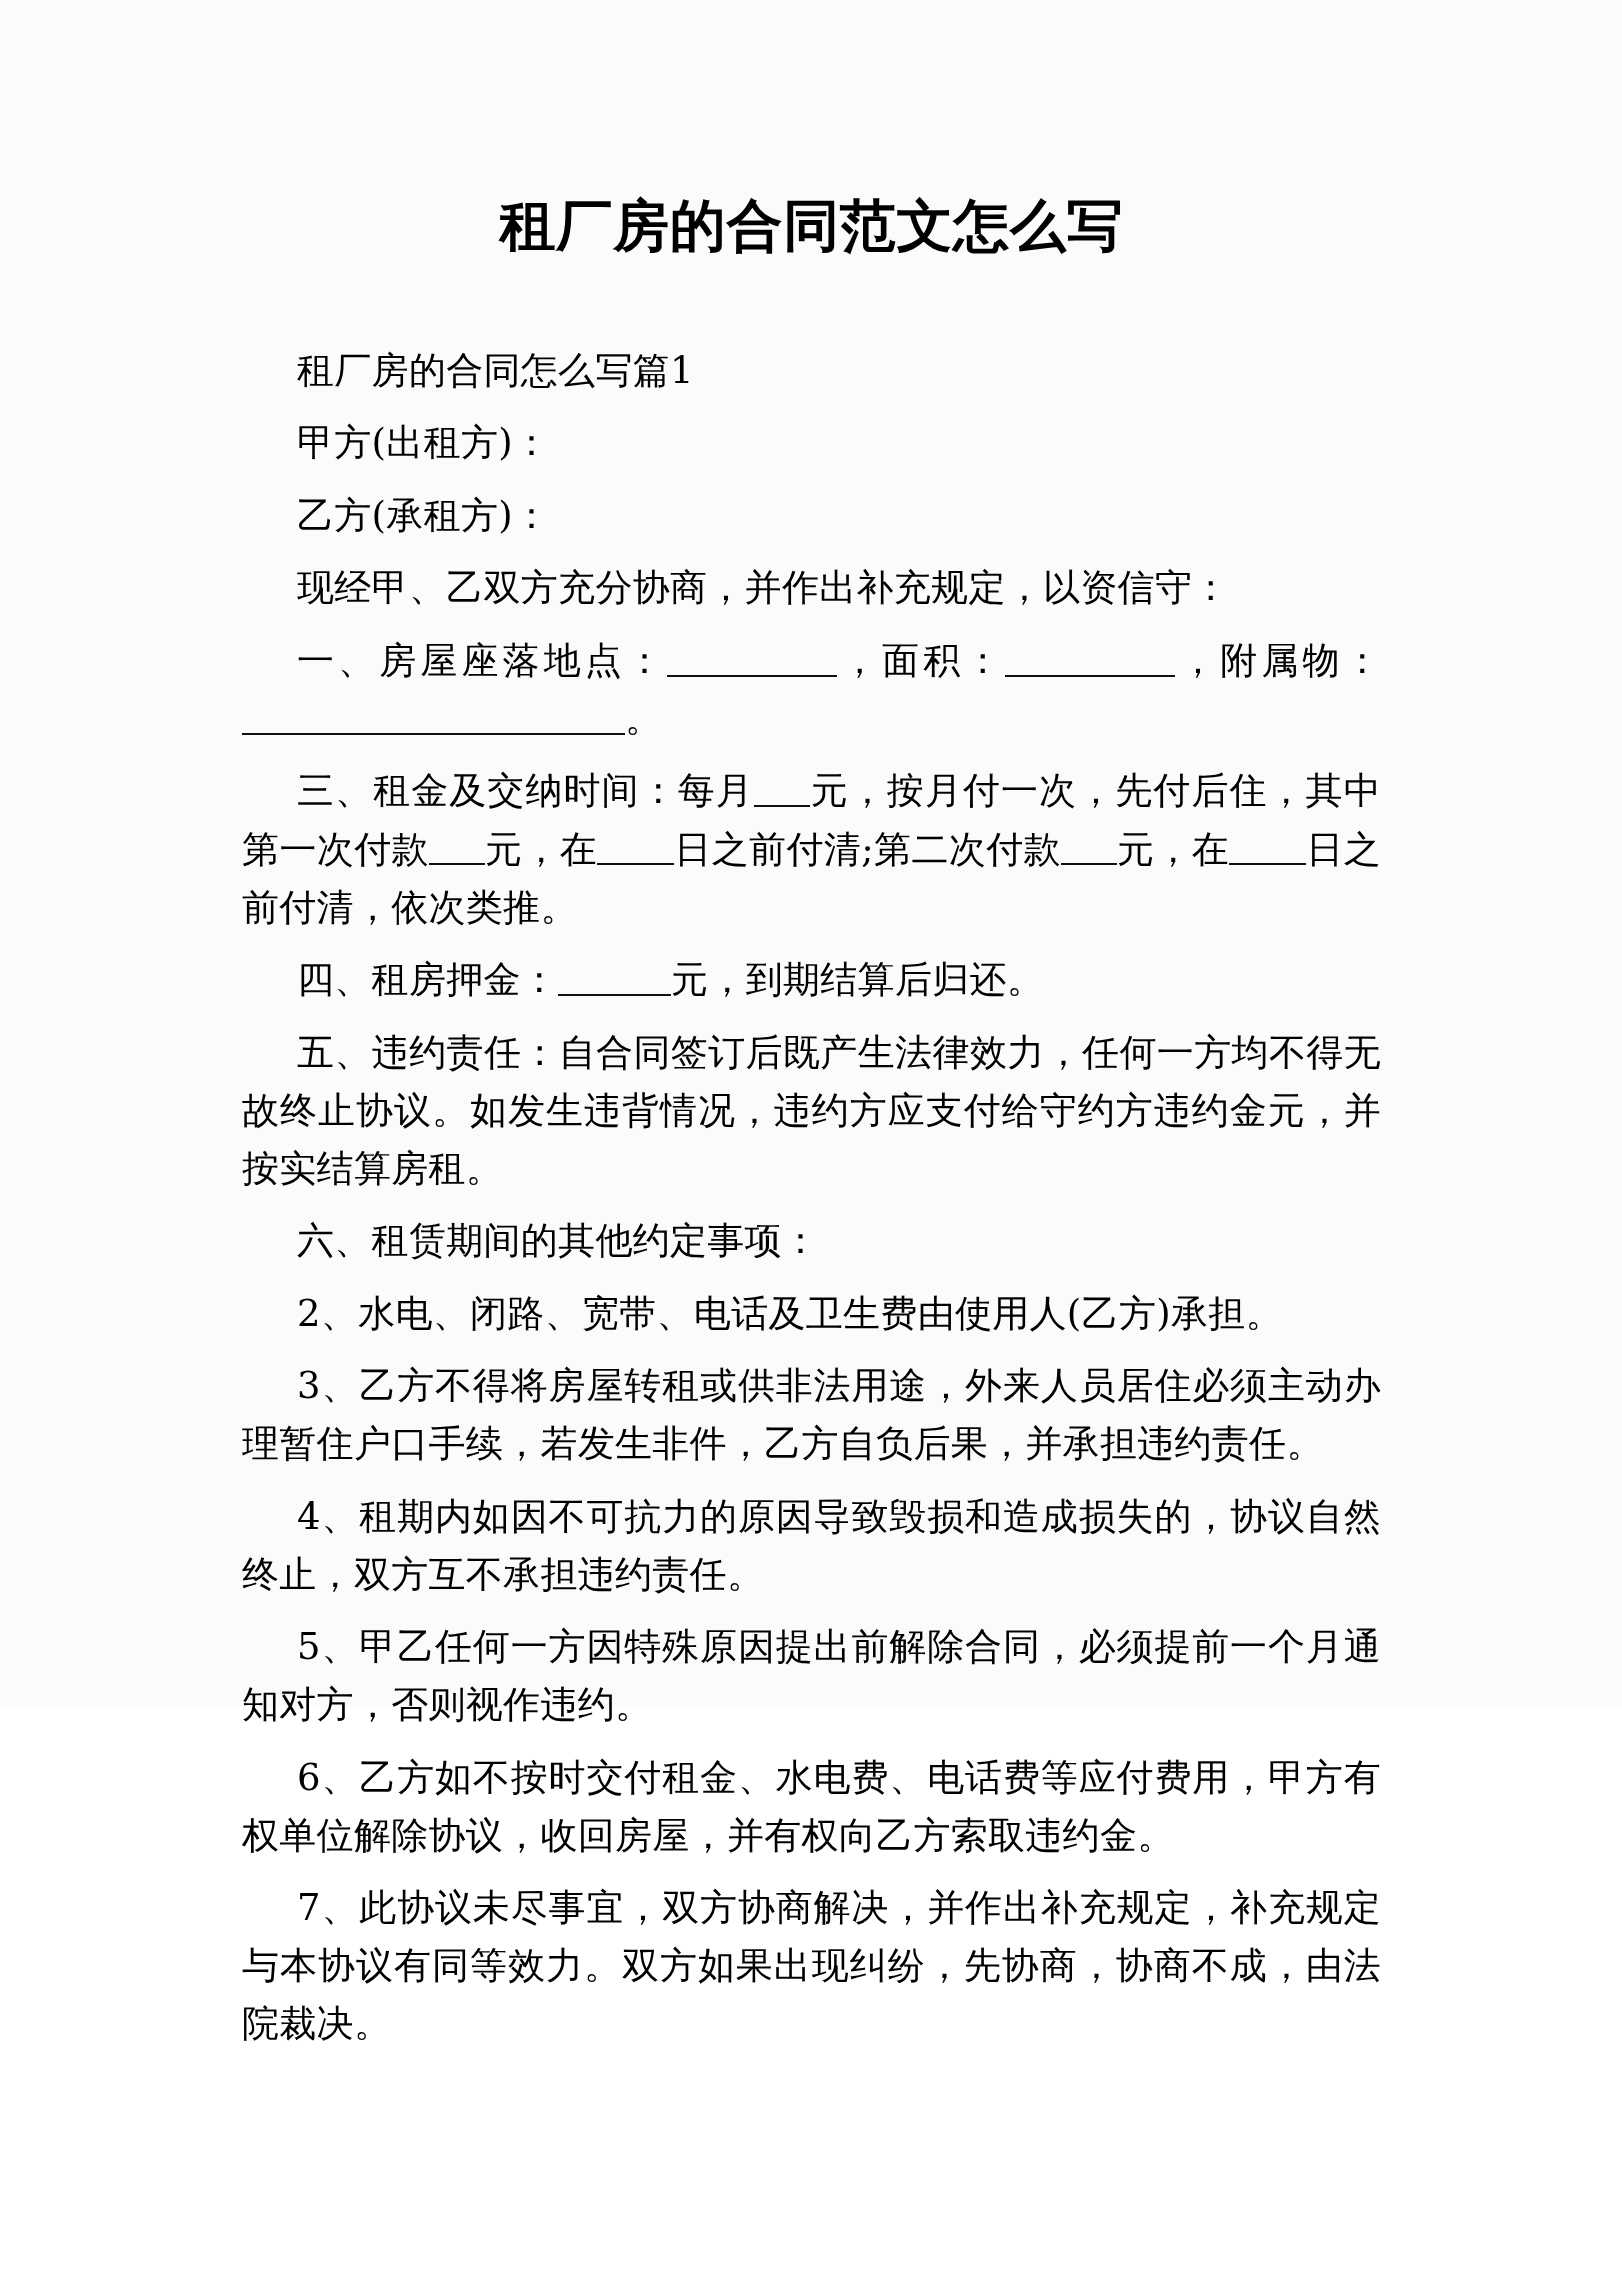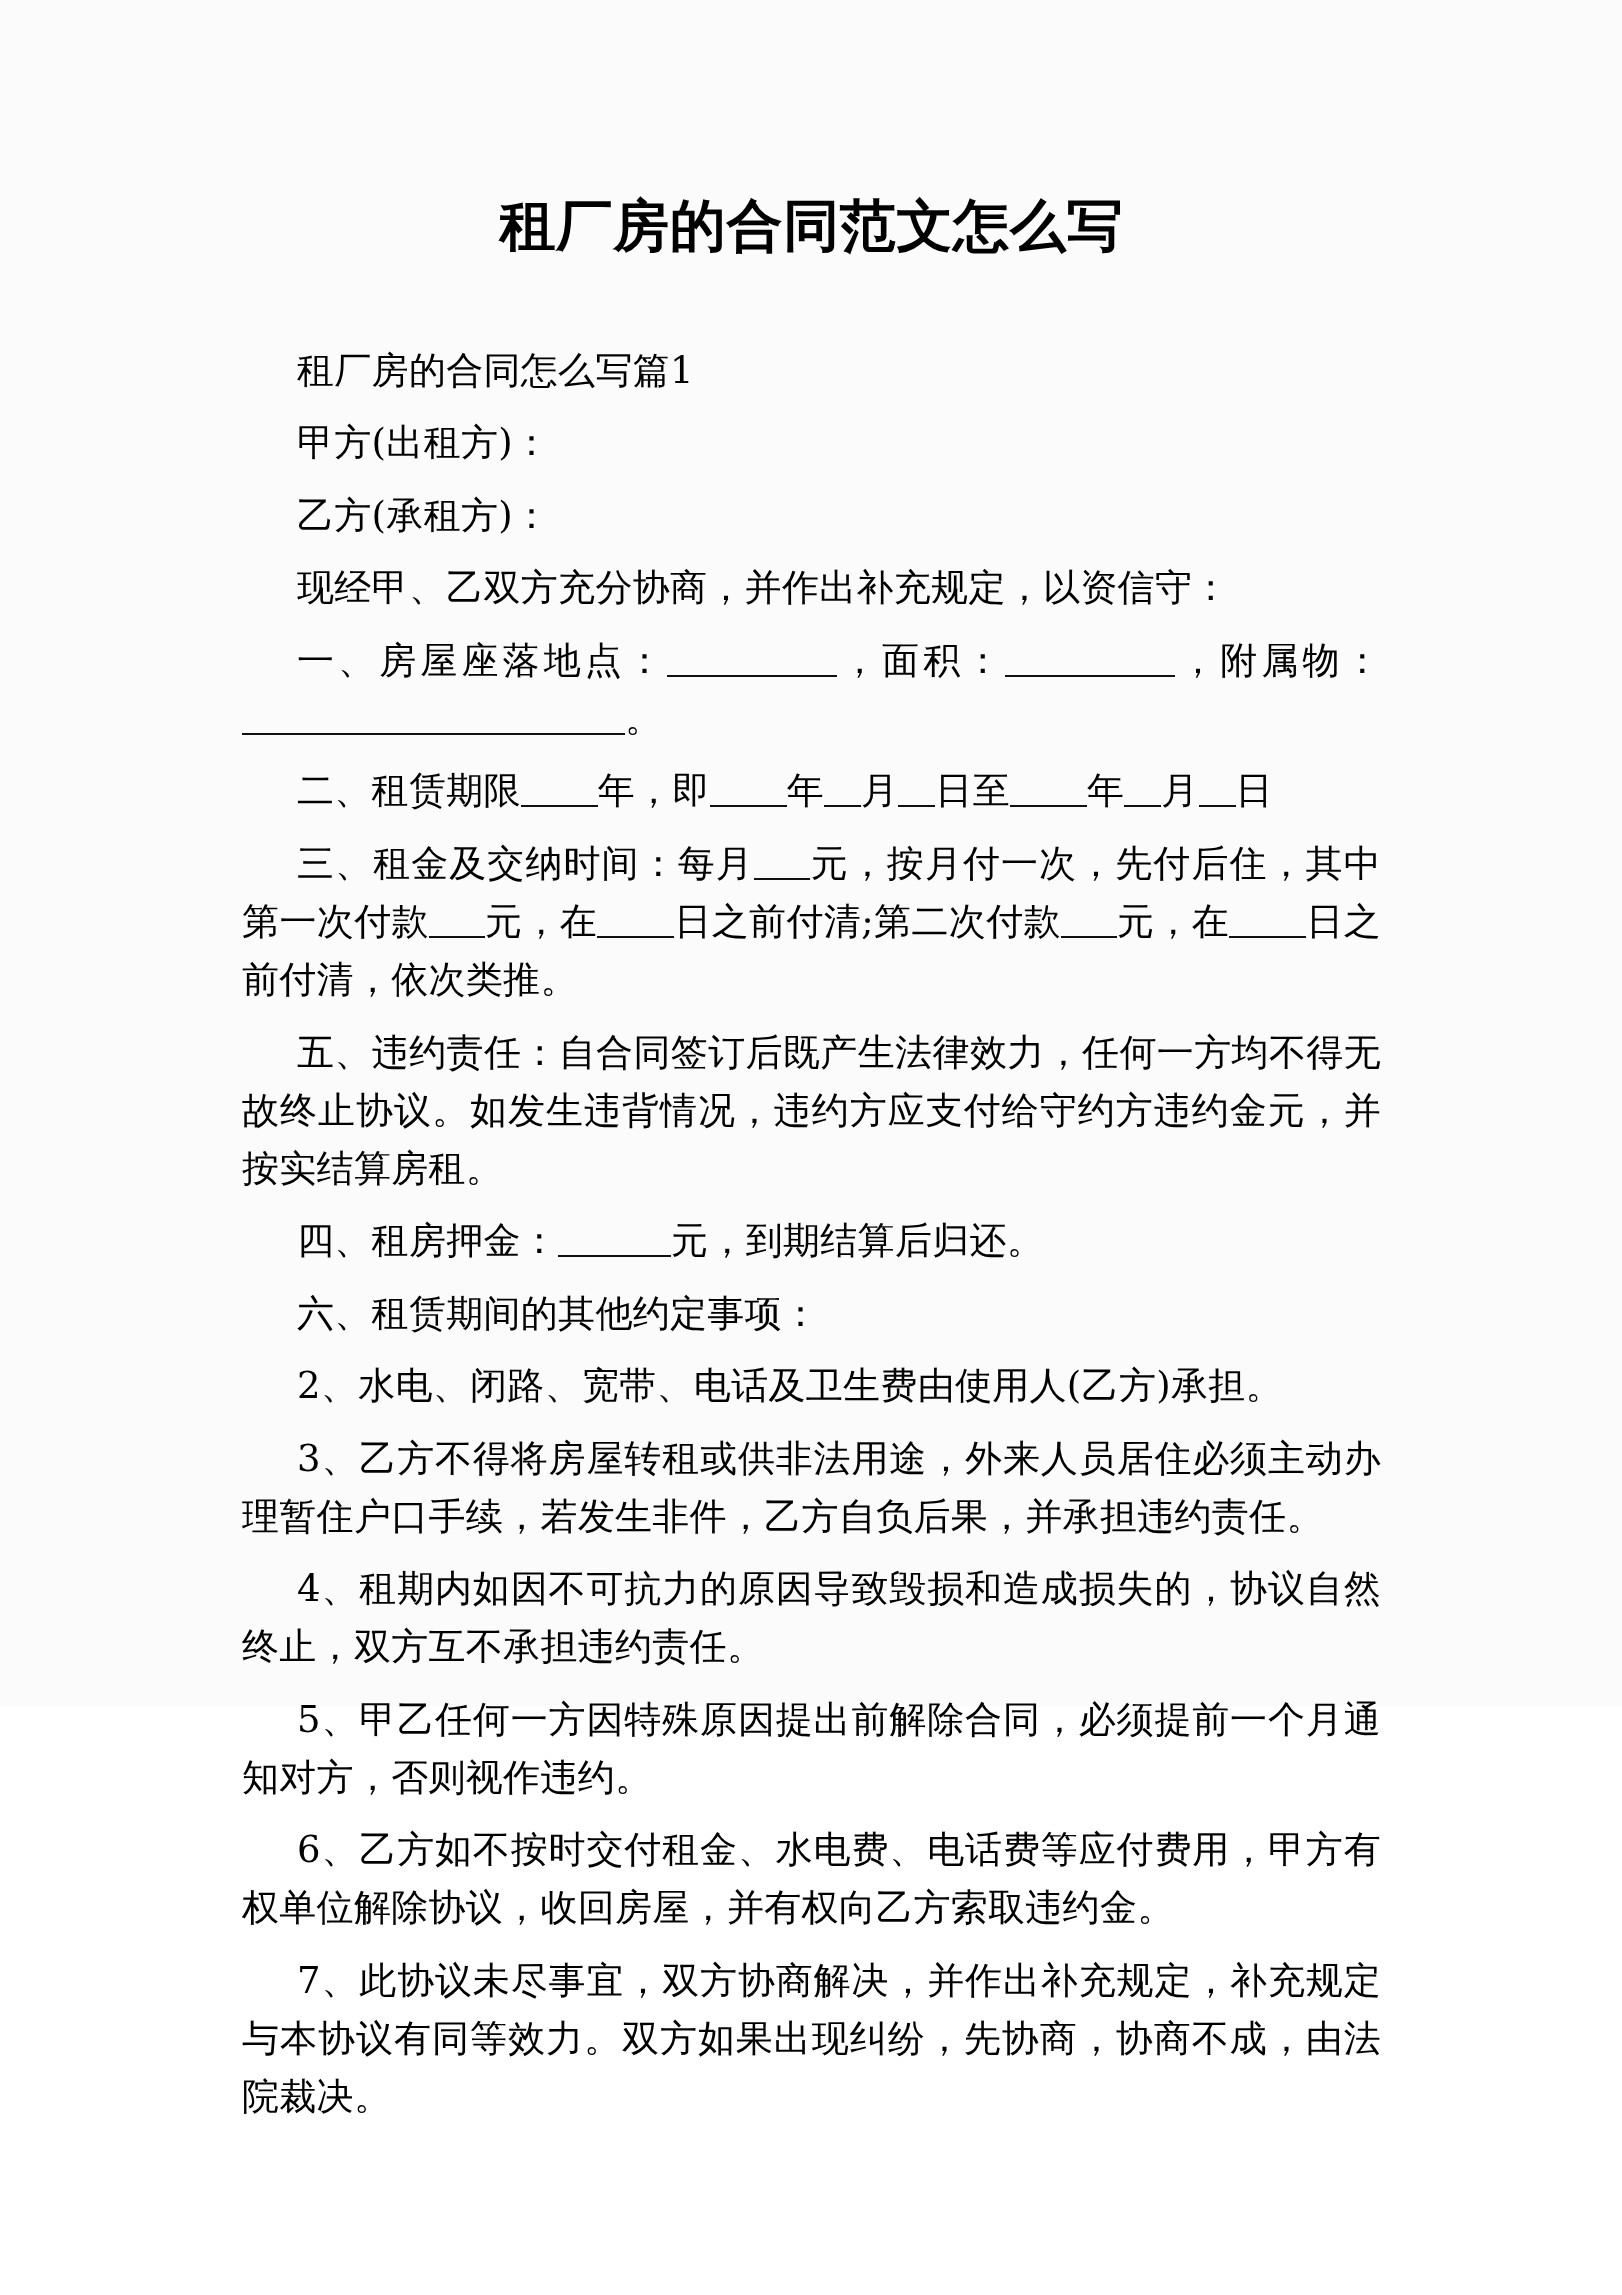--- a/index.html
+++ b/index.html
@@ -79,27 +79,26 @@
     <p class="para indent">租厂房的合同怎么写篇1</p>
 
     <p class="para indent">甲方(出租方)：</p>
 
     <p class="para indent">乙方(承租方)：</p>
 
     <p class="para indent">现经甲、乙双方充分协商，并作出补充规定，以资信守：</p>
 
     <p class="para indent"><span>一、房屋座落地点：</span><span class="blank b-xl"></span><span>，面积：</span><span class="blank b-xl"></span><span>，附属物：</span><span class="blank b-xxl"></span><span>。</span></p>
 
-    <p class="para indent"><span>二、租赁期限</span><span class="blank b-md"></span><span>年，即</span><span class="blank b-md"></span><span>年</span><span class="blank b-xs"></span><span>月</span><span class="blank b-xs"></span><span>日至</span><span class="blank b-md"></span><span>年</span><span class="blank b-xs"></span><span>月</span><span class="blank b-xs"></span><span>日</span></p>
 
     <p class="para indent"><span>三、租金及交纳时间：每月</span><span class="blank b-sm"></span><span>元，按月付一次，先付后住，其中第一次付款</span><span class="blank b-sm"></span><span>元，在</span><span class="blank b-md"></span><span>日之前付清;第二次付款</span><span class="blank b-sm"></span><span>元，在</span><span class="blank b-md"></span><span>日之前付清，依次类推。</span></p>
 
+    <p class="para indent"><span>四、租房押金：</span><span class="blank b-lg"></span><span>元，到期结算后归还。</span></p>
+
     <p class="para indent">五、违约责任：自合同签订后既产生法律效力，任何一方均不得无故终止协议。如发生违背情况，违约方应支付给守约方违约金元，并按实结算房租。</p>
-
-    <p class="para indent"><span>四、租房押金：</span><span class="blank b-lg"></span><span>元，到期结算后归还。</span></p>
 
     <p class="para indent">六、租赁期间的其他约定事项：</p>
 
     <p class="para indent">2、水电、闭路、宽带、电话及卫生费由使用人(乙方)承担。</p>
     <p class="para indent">3、乙方不得将房屋转租或供非法用途，外来人员居住必须主动办理暂住户口手续，若发生非件，乙方自负后果，并承担违约责任。</p>
     <p class="para indent">4、租期内如因不可抗力的原因导致毁损和造成损失的，协议自然终止，双方互不承担违约责任。</p>
     <p class="para indent">5、甲乙任何一方因特殊原因提出前解除合同，必须提前一个月通知对方，否则视作违约。</p>
     <p class="para indent">6、乙方如不按时交付租金、水电费、电话费等应付费用，甲方有权单位解除协议，收回房屋，并有权向乙方索取违约金。</p>
     <p class="para indent">7、此协议未尽事宜，双方协商解决，并作出补充规定，补充规定与本协议有同等效力。双方如果出现纠纷，先协商，协商不成，由法院裁决。</p>
 

